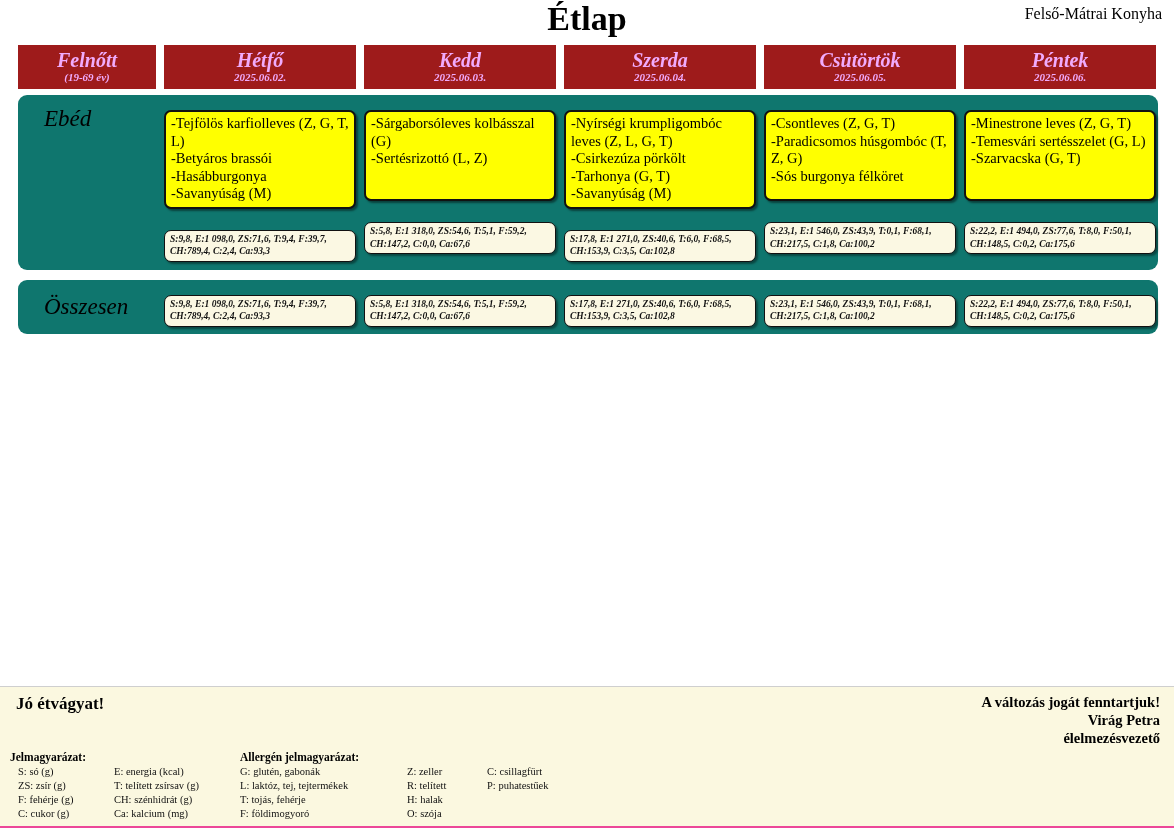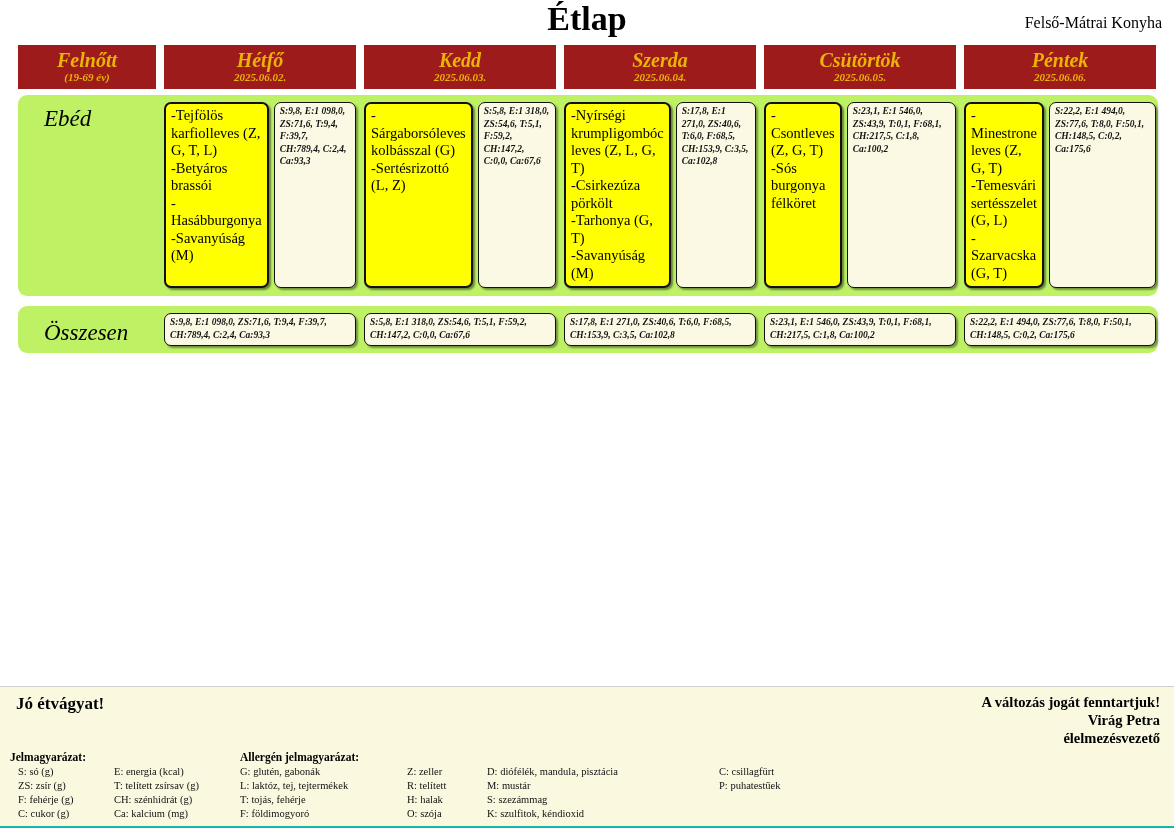--- a/index.html
+++ b/index.html
@@ -23,40 +23,40 @@
     left: 0; right: 0; top: -1px;
     text-align: center;
     font-size: 34px;
     font-weight: bold;
     letter-spacing: 0px;
     color: #000;
     line-height: 40px;
   }
   .kitchen-name {
     position: absolute;
-    right: 12px; top: 12px;
+    right: 12px; top: 3px;
     font-size: 16px;
     color: #000;
     line-height: 22px;
   }
 
   
   .grid {
     position: absolute;
     left: 18px; top: 45px;
     width: 1140px;
   }
   .hdr-row {
     display: flex;
     gap: 8px;
     width: 1140px;
   }
   .hdr-cell {
     background: #9e1b1b;
-    color: #eab308;
+    color: #f0abfc;
     text-align: center;
     padding: 4px 2px 6px 2px;
     height: 44px;
   }
   .hdr-cell .dayname {
     font-size: 20px;
     font-weight: bold;
     font-style: italic;
     line-height: 22px;
     white-space: nowrap;
@@ -66,21 +66,21 @@
     font-weight: bold;
     font-style: italic;
     line-height: 13px;
     white-space: nowrap;
   }
   .col-label { width: 138px; flex: 0 0 138px; }
   .col-day   { width: 192px; flex: 0 0 192px; }
 
   
   .block {
-    background: #bef264;
+    background: #0f766e;
     border-radius: 9px;
     margin-top: 6px;
     padding: 7px 8px 8px 8px;
     display: flex;
     gap: 8px;
     width: 1140px;
   }
   .block.totals { margin-top: 10px; padding-bottom: 7px; }
 
   .rowlabel {
@@ -88,21 +88,23 @@
     font-size: 23px;
     font-style: italic;
     color: #000;
     padding: 4px 0 0 18px;
   }
   .totals .rowlabel { padding-top: 7px; }
 
   .daycol {
     width: 192px; flex: 0 0 192px;
     display: flex;
-    gap: 5px;
+    flex-direction: column;
+    gap: 21px;
+    margin-top: 8px;
   }
 
   .food {
     background: #ffff00;
     border: 2px solid #111111;
     border-radius: 7px;
     box-shadow: 2px 2px 2px rgba(0,0,0,0.45);
     padding: 3px 5px 4px 5px;
     font-size: 14.5px;
     line-height: 17.5px;
@@ -126,21 +128,21 @@
   }
 
   
   .footer {
     position: absolute;
     left: 0; top: 686px;
     width: 1174px;
     height: 142px;
     background: #fbf8e0;
     border-top: 1px solid #cfcfcf;
-    border-bottom: 2px solid #14b8a6;
+    border-bottom: 2px solid #ec4899;
   }
   .footer-top {
     position: relative;
     height: 60px;
   }
   .bon-appetit {
     position: absolute;
     left: 16px; top: 7px;
     font-size: 17px;
     font-weight: bold;
@@ -247,20 +249,21 @@
             <div class="line">-Nyírségi krumpligombóc leves (Z, L, G, T)</div>
             <div class="line">-Csirkezúza pörkölt</div>
             <div class="line">-Tarhonya (G, T)</div>
             <div class="line">-Savanyúság (M)</div>
           </div>
         <div class="nutri">S:17,8, E:1 271,0, ZS:40,6, T:6,0, F:68,5, CH:153,9, C:3,5, Ca:102,8</div>
       </div>
       <div class="daycol">
         <div class="food">
             <div class="line">-Csontleves (Z, G, T)</div>
+            <div class="line">-Paradicsomos húsgombóc (T, Z, G)</div>
             <div class="line">-Sós burgonya félköret</div>
           </div>
         <div class="nutri">S:23,1, E:1 546,0, ZS:43,9, T:0,1, F:68,1, CH:217,5, C:1,8, Ca:100,2</div>
       </div>
       <div class="daycol">
         <div class="food">
             <div class="line">-Minestrone leves (Z, G, T)</div>
             <div class="line">-Temesvári sertésszelet  (G, L)</div>
             <div class="line">-Szarvacska (G, T)</div>
           </div>
@@ -327,26 +330,20 @@
             <div class="lg-item">L: laktóz, tej, tejtermékek</div>
             <div class="lg-item">T: tojás, fehérje</div>
             <div class="lg-item">F: földimogyoró</div>
           </div>
           <div class="lg-col c2">
             <div class="lg-item">Z: zeller</div>
             <div class="lg-item">R: telített</div>
             <div class="lg-item">H: halak</div>
             <div class="lg-item">O: szója</div>
           </div>
-          <div class="lg-col c3">
-            <div class="lg-item">D: diófélék, mandula, pisztácia</div>
-            <div class="lg-item">M: mustár</div>
-            <div class="lg-item">S: szezámmag</div>
-            <div class="lg-item">K: szulfitok, kéndioxid</div>
-          </div>
           <div class="lg-col c4">
             <div class="lg-item">C: csillagfürt</div>
             <div class="lg-item">P: puhatestűek</div>
           </div>
         </div>
       </div>
 
     </div>
   </div>
 

